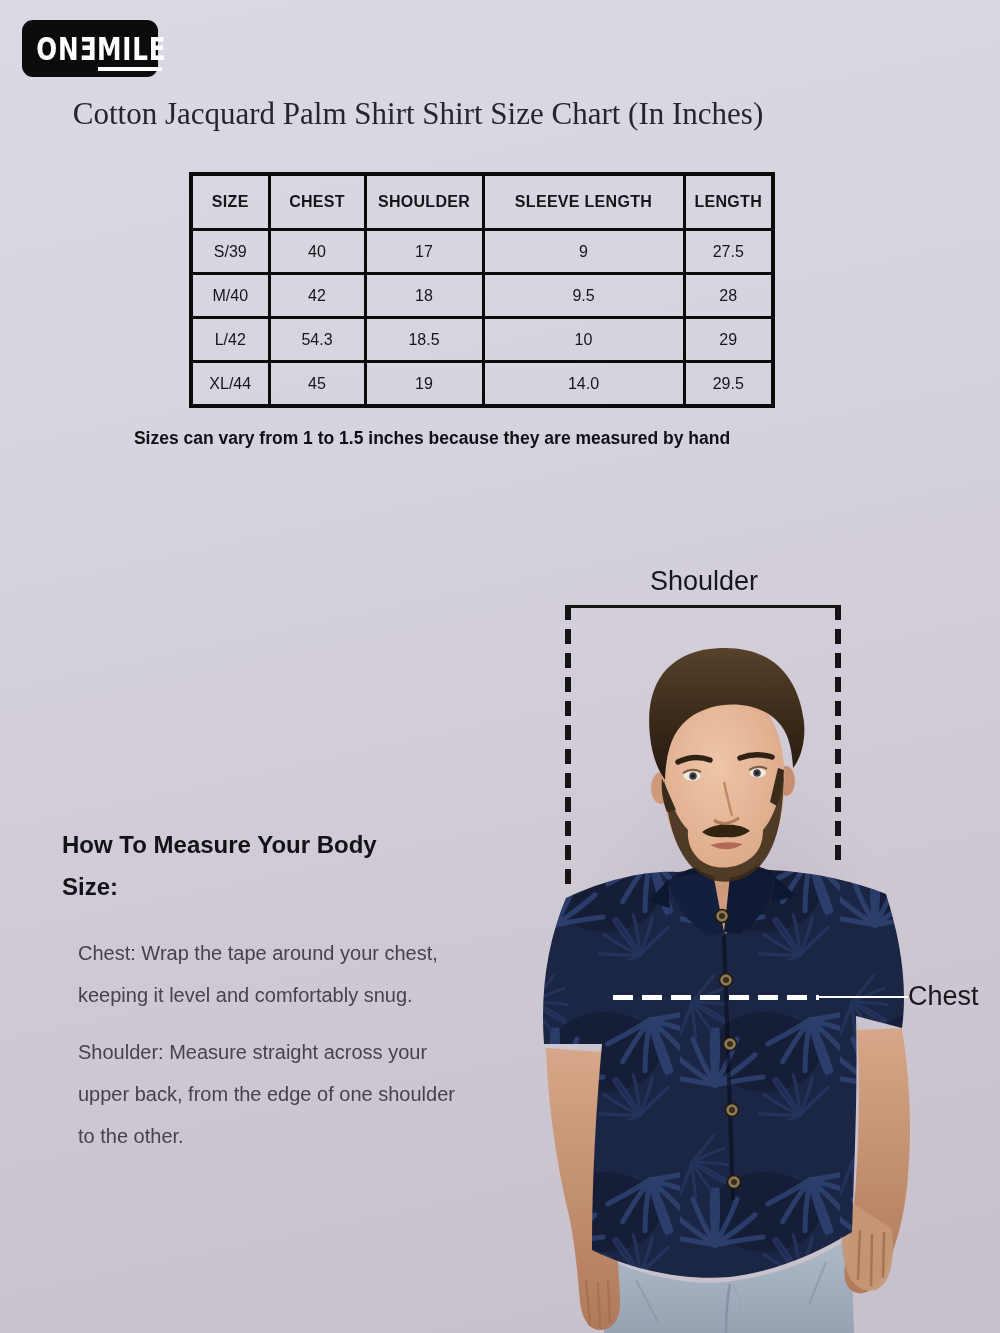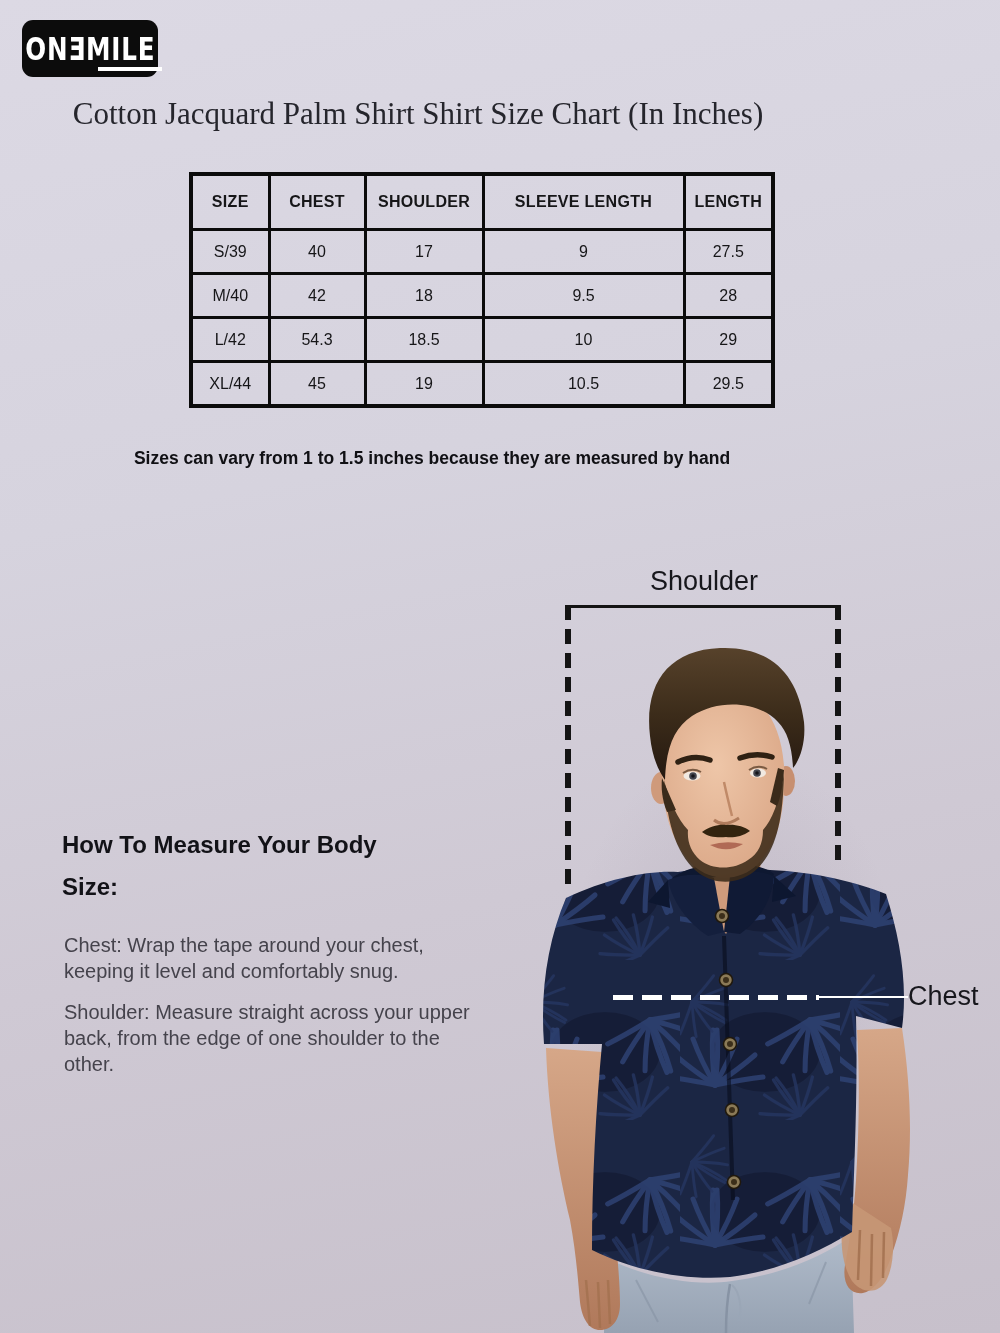--- a/index.html
+++ b/index.html
@@ -4,43 +4,43 @@
 <style>
   html,body{margin:0;padding:0;}
   .canvas{
     position:relative;width:1000px;height:1333px;overflow:hidden;
     background:linear-gradient(168deg,#dcd9e4 0%,#d6d3de 35%,#cfc9d4 65%,#c7c0cb 100%);
     font-family:"Liberation Sans",sans-serif;color:#1c1c22;
   }
   .abs{position:absolute;}
   
   .logo{left:22px;top:20px;width:136px;height:57px;background:#0c0c0c;border-radius:11px;
-        display:flex;align-items:center;justify-content:center;}
+        display:flex;align-items:center;}
   .logo-text{color:#fff;font-family:"DejaVu Sans",sans-serif;font-weight:bold;font-size:30px;
         letter-spacing:1px;transform:scaleX(.82) scaleY(1.08);transform-origin:center;line-height:1;}
   .logo-underline{position:absolute;left:76px;top:47px;width:64px;height:4px;background:#fff;}
   
   .title{left:0;top:96px;width:836px;text-align:center;font-size:31px;font-weight:400;
          color:#25252c;letter-spacing:0px;font-family:Liberation Serif, serif;}
   
   .tablewrap{left:189px;top:172px;border-radius:9px;}
   table.size{border-collapse:collapse;table-layout:fixed;background:transparent;}
   table.size th,table.size td{border:3px solid #0b0b0b;text-align:center;vertical-align:middle;
          color:#161618;padding:0;}
   table.size{border:4px solid #0b0b0b;}
   table.size th{font-size:16px;font-weight:bold;height:52px;letter-spacing:.3px;}
   table.size td{font-size:16px;height:41px;}
   td.sizecol{font-weight:normal;}
   .c0{width:78px}.c1{width:96px}.c2{width:118px}.c3{width:201px}.c4{width:89px}
   
-  .note{left:0;top:448px;width:864px;text-align:center;font-size:17.5px;font-weight:bold;color:#101014;}
+  .note{left:0;top:428px;width:864px;text-align:center;font-size:17.5px;font-weight:bold;color:#101014;}
   
   .howto{left:62px;top:824px;width:414px;}
   .howto h3{margin:0 0 24px 0;font-size:24px;font-weight:bold;color:#121217;line-height:42px;width:330px;}
-  .howto p{margin:0 0 15px 2px;font-size:20px;font-weight:400;color:#45434c;line-height:26px;}
+  .howto p{margin:0 0 15px 16px;font-size:20px;font-weight:400;color:#45434c;line-height:42px;}
   
   .shoulder-label{left:568px;top:566px;width:272px;text-align:center;font-size:27px;color:#17171c;}
   .bracket-top{left:566px;top:605px;width:275px;height:3px;background:#141414;}
   .bracket-left{left:565px;top:605px;width:6px;height:285px;
       background:repeating-linear-gradient(180deg,#141414 0 15px,rgba(0,0,0,0) 15px 24px);}
   .bracket-right{left:835px;top:605px;width:6px;height:258px;
       background:repeating-linear-gradient(180deg,#141414 0 15px,rgba(0,0,0,0) 15px 24px);}
   
   .chest-dash{left:613px;top:995px;width:206px;height:5px;z-index:6;
       background:repeating-linear-gradient(90deg,#ffffff 0 20px,rgba(0,0,0,0) 20px 29px);}
@@ -99,21 +99,21 @@
           <td class="sizecol">L/42</td>
           <td>54.3</td>
           <td>18.5</td>
           <td>10</td>
           <td>29</td>
         </tr>
         <tr>
           <td class="sizecol">XL/44</td>
           <td>45</td>
           <td>19</td>
-          <td>10.5</td>
+          <td>14.0</td>
           <td>29.5</td>
         </tr>
       </tbody>
     </table>
   </div>
 
   <div class="abs note">Sizes can vary from 1 to 1.5 inches because they are measured by hand</div>
 
   <div class="abs howto">
     <h3>How To Measure Your Body Size:</h3>

